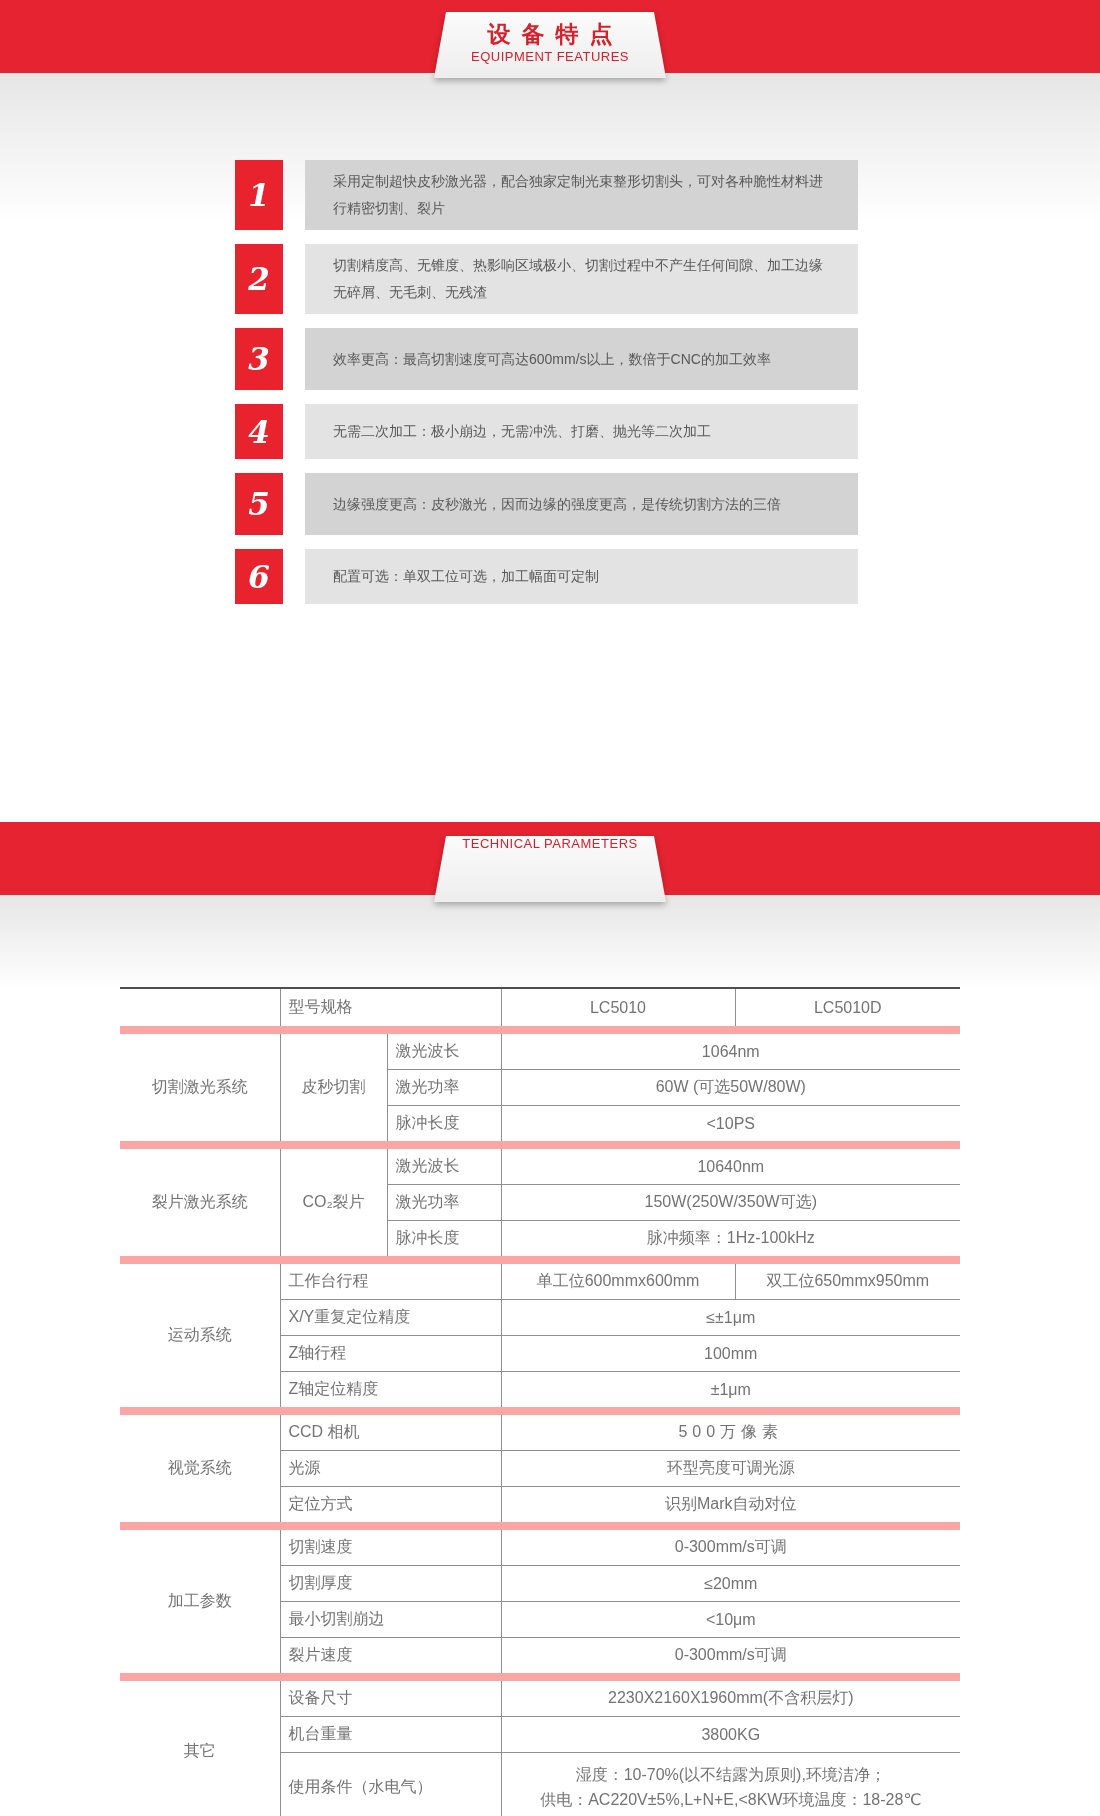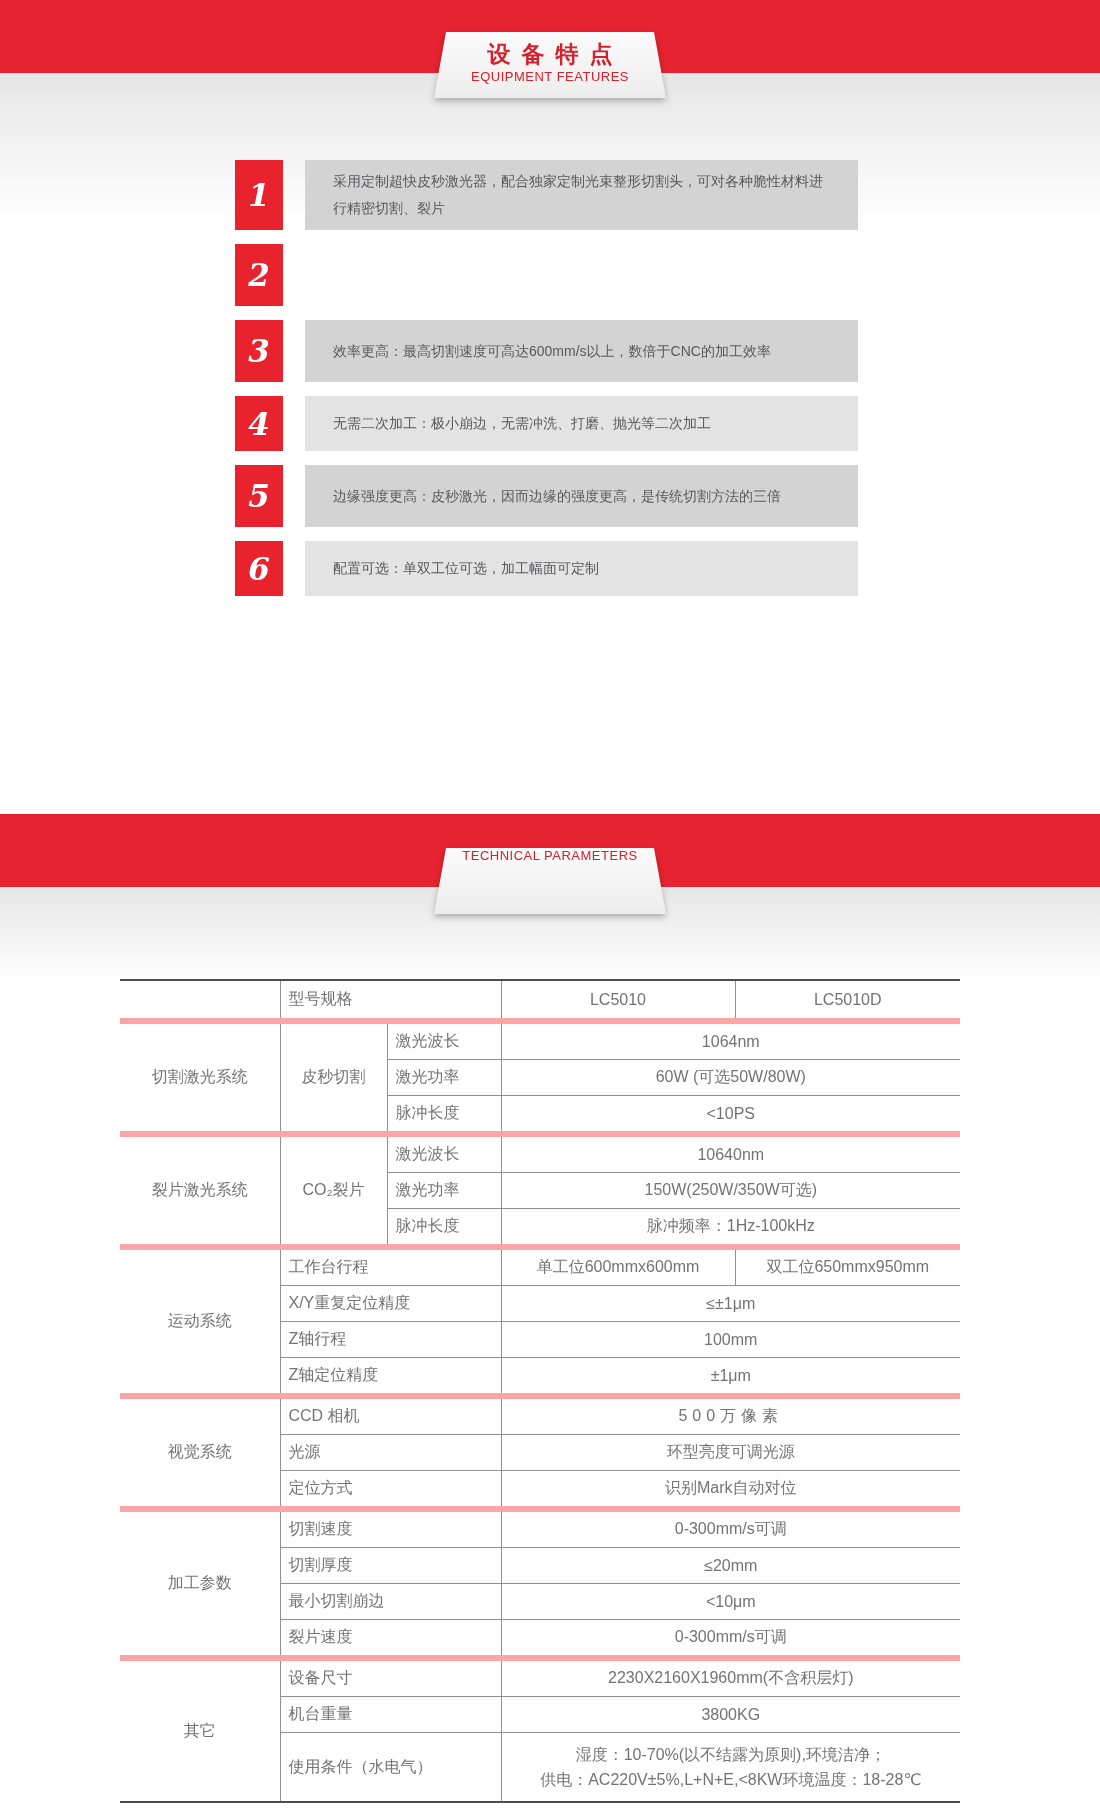--- a/index.html
+++ b/index.html
@@ -5,21 +5,21 @@
   html,body{margin:0;padding:0;}
   body{
     width:1100px;height:1816px;background:#ffffff;position:relative;overflow:hidden;
     font-family:"Liberation Sans","DejaVu Sans",sans-serif;
   }
   
   .band-section{position:relative;width:1100px;}
   .band{position:relative;width:1100px;height:73px;background:#e62330;}
   .band-fade{position:absolute;left:0;top:73px;width:1100px;height:150px;
     background:linear-gradient(#e6e6e6,#ffffff);z-index:0;}
-  .tab-wrap{position:absolute;left:50%;top:32px;transform:translateX(-50%);
+  .tab-wrap{position:absolute;left:50%;top:12px;transform:translateX(-50%);
     filter:drop-shadow(0 3px 3px rgba(0,0,0,0.28));z-index:2;}
   .tab{width:232px;height:66px;background:linear-gradient(#fbfbfb,#ededed);
     clip-path:polygon(12px 0,220px 0,100% 100%,0 100%);
     text-align:center;}
   .tab-title{padding-top:9px;font-size:23px;font-weight:bold;color:#d5212b;
     letter-spacing:11px;text-indent:11px;line-height:26px;}
   .tab-sub{font-family:Liberation Sans, sans-serif;font-size:13px;
     color:#d5212b;letter-spacing:0.5px;margin-top:2px;}
   
   .features{list-style:none;margin:87px 0 0 235px;padding:0;position:relative;z-index:1;}
@@ -37,21 +37,21 @@
   .section-params{margin-top:218px;}
   .section-params .band-fade{height:95px;}
   
   .spec-table{border-collapse:collapse;table-layout:fixed;width:840px;
     margin:92px 0 0 120px;position:relative;z-index:1;
     border-top:2px solid #4e4e4e;border-bottom:2px solid #4e4e4e;
     font-size:16px;color:#737373;}
   .spec-table td{height:31px;padding:2px 8px;vertical-align:middle;
     border-top:1px solid #8f8f8f;}
   .spec-table tr.hdr td{height:33px;border-top:none;}
-  .spec-table tr.grp td{border-top:6px solid #fca5a5;}
+  .spec-table tr.grp td{border-top:8px solid #fca5a5;}
   .bl{border-left:1px solid #8f8f8f;}
   .t-label{text-align:center;}
   .t-sub{text-align:center;}
   .t-param{text-align:left;padding-left:22px;}
   .t-val{text-align:center;}
   .spaced{letter-spacing:5px;}
   .tall td{height:64px;}
   .two-line div{line-height:25px;text-align:center;}
 </style>
 </head>
@@ -69,20 +69,21 @@
   <div class="band-fade"></div>
 </section>
 
 <ul class="features">
   <li class="feature">
     <div class="fnum">1</div>
     <div class="ftext">采用定制超快皮秒激光器，配合独家定制光束整形切割头，可对各种脆性材料进行精密切割、裂片</div>
   </li>
   <li class="feature">
     <div class="fnum">2</div>
+    <div class="ftext">切割精度高、无锥度、热影响区域极小、切割过程中不产生任何间隙、加工边缘无碎屑、无毛刺、无残渣</div>
   </li>
   <li class="feature">
     <div class="fnum">3</div>
     <div class="ftext">效率更高：最高切割速度可高达600mm/s以上，数倍于CNC的加工效率</div>
   </li>
   <li class="feature">
     <div class="fnum">4</div>
     <div class="ftext">无需二次加工：极小崩边，无需冲洗、打磨、抛光等二次加工</div>
   </li>
   <li class="feature">

